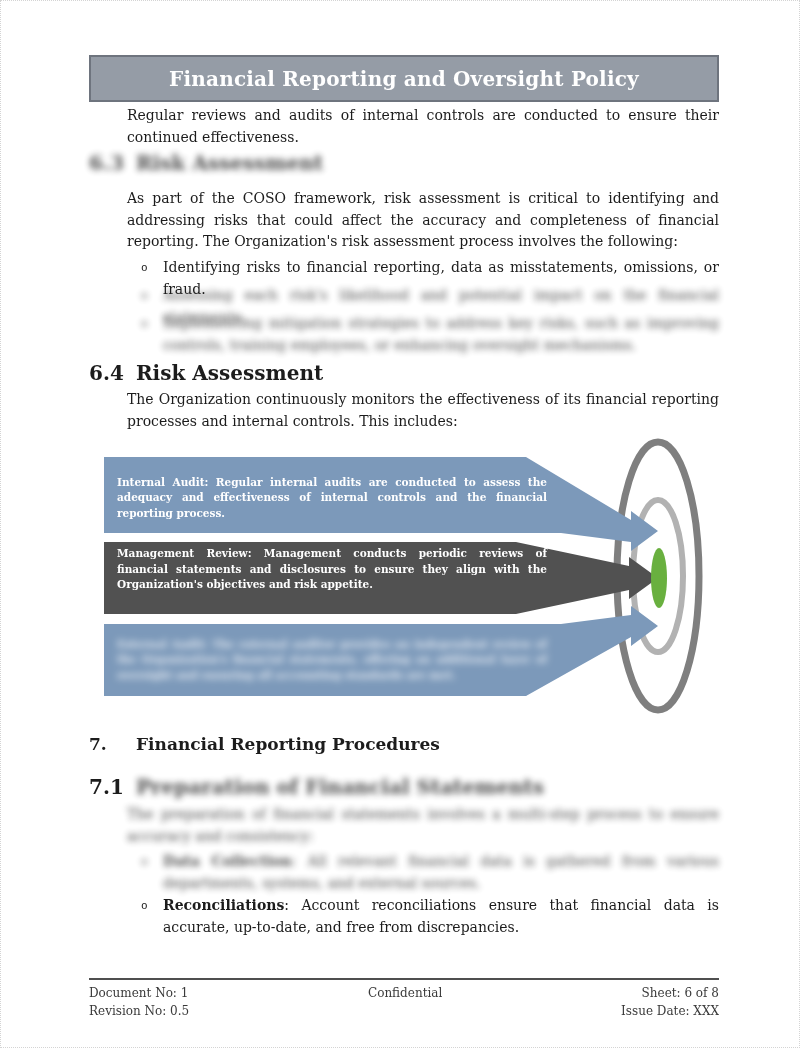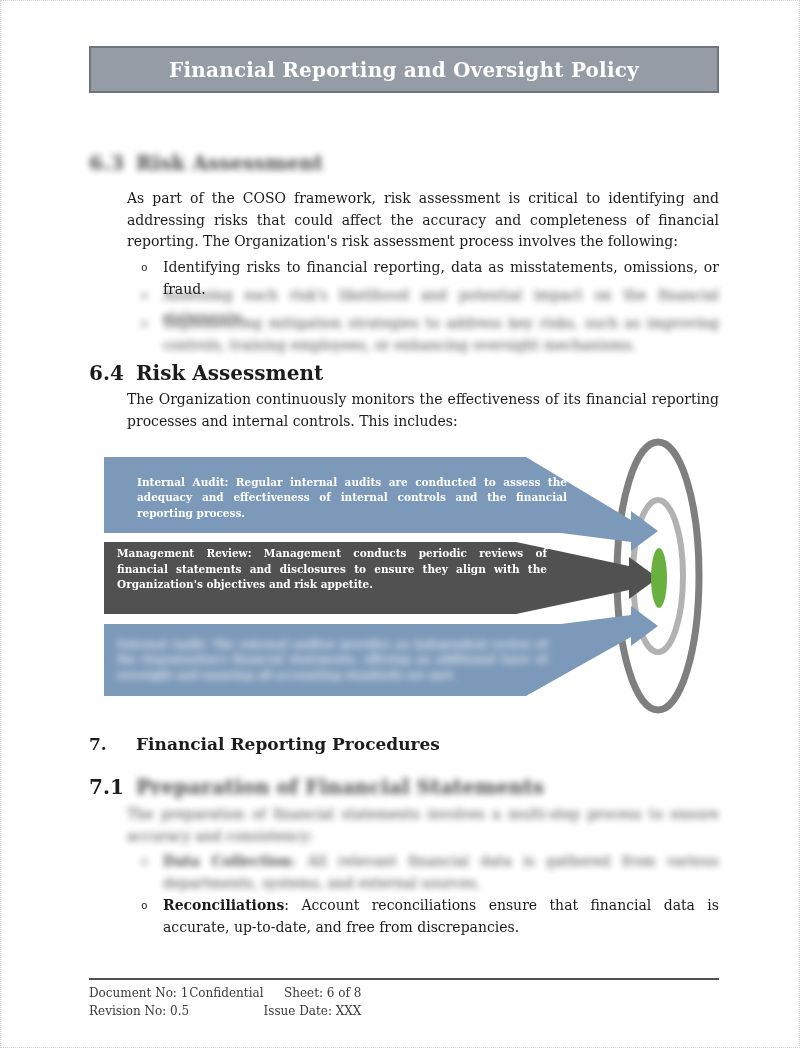--- a/index.html
+++ b/index.html
@@ -5,21 +5,21 @@
   html,body { margin:0; padding:0; background:#ffffff; }
   .doc {
     position:relative; width:800px; height:1048px; background:#fff;
     font-family:"DejaVu Serif", serif; color:var(--body_text,#1c1c1c);
     box-sizing:border-box; border:1px dotted #d4d4d4; overflow:hidden;
   }
   .abs { position:absolute; }
 
   
   .header-bar {
-    left:88px; top:45px; width:630px; height:47px; box-sizing:border-box;
+    left:88px; top:54px; width:630px; height:47px; box-sizing:border-box;
     background:var(--header_bg,#959CA6); border:2px solid var(--header_border,#6E747E);
     display:flex; align-items:center; justify-content:center;
     color:#fff; font-size:20px; font-weight:bold; letter-spacing:.2px;
   }
 
   
   .para { left:126px; width:592px; font-size:14px; line-height:21.5px; text-align:justify; }
   .heading { left:88px; width:630px; font-weight:bold; font-size:20px; display:flex; }
   .heading .h-num { width:47px; flex:0 0 47px; }
   .heading.big { font-size:17px; }
@@ -32,43 +32,44 @@
   .blur2 { filter:blur(3.5px); opacity:.78; }
 
   
   .diagram { left:95px; top:437px; width:650px; height:285px; }
   .diagram svg { position:absolute; left:0; top:0; }
   .banner-text {
     position:absolute; left:21px; width:430px; box-sizing:border-box;
     display:flex; flex-direction:column; justify-content:center;
     color:#fff; font-weight:bold; font-size:10.5px; line-height:15.5px; text-align:justify;
   }
-  .bt1 { top:19px;  height:82px;margin-left:20px; }
+  .bt1 { top:19px;  height:82px; }
   .bt2 { top:104px; height:55px; }
   .bt3 { top:186px; height:72px; }
 
   
   .footer-line { left:88px; top:977px; width:630px; height:0; border-top:2px solid #4f4f4f; }
   .footer {
-    left:88px; top:983px; width:630px; display:flex; 
+    left:88px; top:983px; width:630px; display:flex; justify-content:space-between;
     font-size:12px; line-height:18px; color:var(--footer_text,#3a3a3a);
   }
   .footer .fc { white-space:nowrap; }
   .footer .f-center { text-align:center; }
   .footer .f-right { text-align:right; }
 </style>
 </head>
 <body>
 
 <div class="doc">
 
   <div class="abs header-bar">
     <span>Financial Reporting and Oversight Policy</span>
   </div>
 
+  <div class="abs para" style="top:104px;">Regular reviews and audits of internal controls are conducted to ensure their continued effectiveness.</div>
 
   <div class="abs heading blur" style="top:150px;">
     <span class="h-num">6.3</span>
     <span>Risk Assessment</span>
   </div>
 
   <div class="abs para" style="top:187px;">As part of the COSO framework, risk assessment is critical to identifying and addressing risks that could affect the accuracy and completeness of financial reporting. The Organization's risk assessment process involves the following:</div>
 
   <div class="abs bullet" style="top:256px;">
     <span class="marker">o</span>

